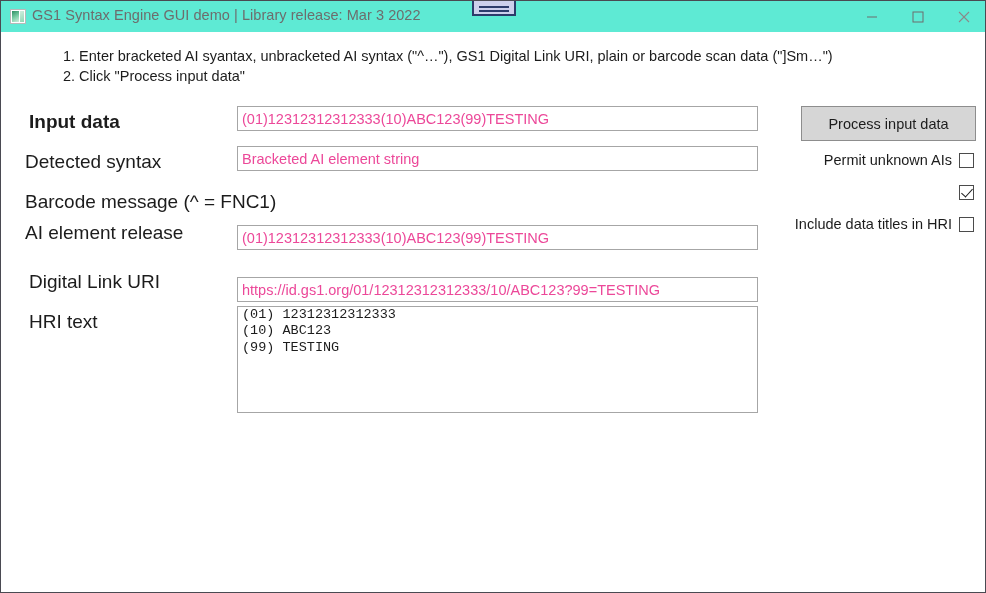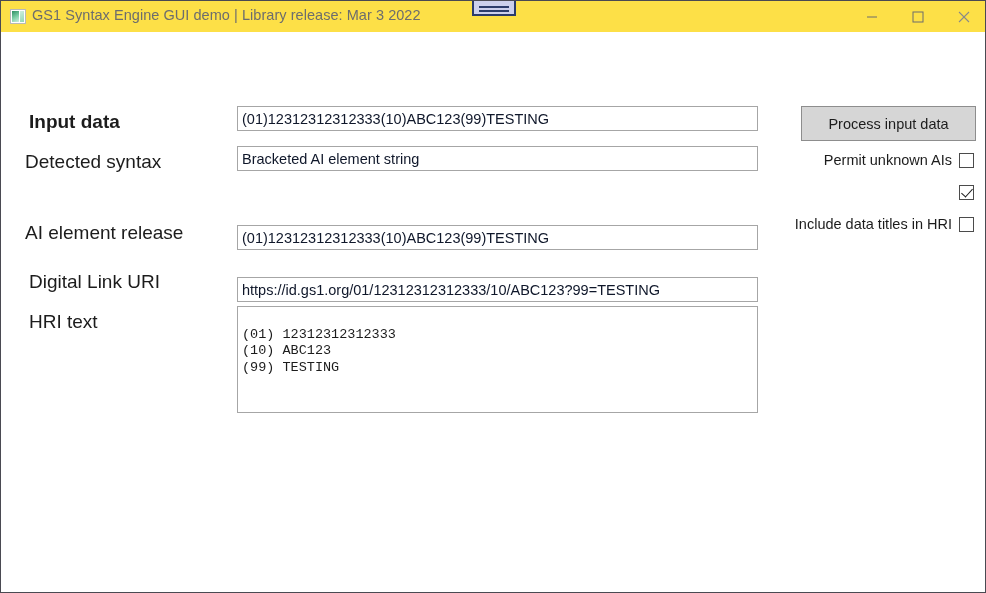--- a/index.html
+++ b/index.html
@@ -19,21 +19,21 @@
     box-sizing: border-box;
     overflow: hidden;
   }
 
   
   .titlebar {
     position: absolute;
     left: 0; top: 0;
     width: 100%;
     height: 31px;
-    background: #fde047;
+    background: #5eead4;
     box-sizing: border-box;
   }
   .title-icon {
     position: absolute;
     left: 9px; top: 8px;
     width: 16px; height: 15px;
     background: #ffffff;
     border: 1px solid #b9b9b9;
     box-sizing: border-box;
   }
@@ -112,41 +112,41 @@
   .textfield {
     position: absolute;
     left: 236px;
     width: 521px;
     height: 25px;
     background: #ffffff;
     border: 1px solid #a6a6a6;
     box-sizing: border-box;
     font-family: "Liberation Sans", sans-serif;
     font-size: 14.5px;
-    color: #0f172a;
+    color: #ec4899;
     padding: 0 0 0 4px;
     line-height: 23px;
     white-space: nowrap;
     overflow: hidden;
     outline: none;
   }
   .textarea {
     position: absolute;
     left: 236px;
     top: 305px;
     width: 521px;
     height: 107px;
     background: #ffffff;
     border: 1px solid #a6a6a6;
     box-sizing: border-box;
     font-family: "Liberation Mono", monospace;
     font-size: 13.5px;
     line-height: 16.3px;
     color: #1c1c1c;
-    padding: 20px 0 0 4px;
+    padding: 0 0 0 4px;
     white-space: pre;
     overflow: hidden;
     outline: none;
     resize: none;
   }
 
   
   .process-btn {
     position: absolute;
     left: 800px; top: 105px;
@@ -220,23 +220,28 @@
         <line x1="11" y1="1" x2="1" y2="11" stroke="#8a8a8a" stroke-width="1.1"></line>
       </svg>
     </div>
   </div>
 
   <div class="top-widget">
     <span class="l1"></span>
       <span class="l2"></span>
   </div>
 
+  <div class="instructions">
+    <div>1. Enter bracketed AI syantax, unbracketed AI syntax ("^…"), GS1 Digital Link URI, plain or barcode scan data ("]Sm…")</div>
+    <div>2. Click "Process input data"</div>
+  </div>
 
   <div class="field-label bold" style="left:28px; top:110px;">Input data</div>
   <div class="field-label" style="left:24px; top:150px;">Detected syntax</div>
+  <div class="field-label" style="left:24px; top:190px;">Barcode message (^  = FNC1)</div>
   <div class="field-label" style="left:24px; top:221px;">AI element release</div>
   <div class="field-label" style="left:28px; top:270px;">Digital Link URI</div>
   <div class="field-label" style="left:28px; top:310px;">HRI text</div>
 
   <input class="textfield" style="top: 105px;" type="text" value="(01)12312312312333(10)ABC123(99)TESTING">
 
   <input class="textfield" style="top: 145px;" type="text" value="Bracketed AI element string">
 
 
   <input class="textfield" style="top: 224px;" type="text" value="(01)12312312312333(10)ABC123(99)TESTING">

